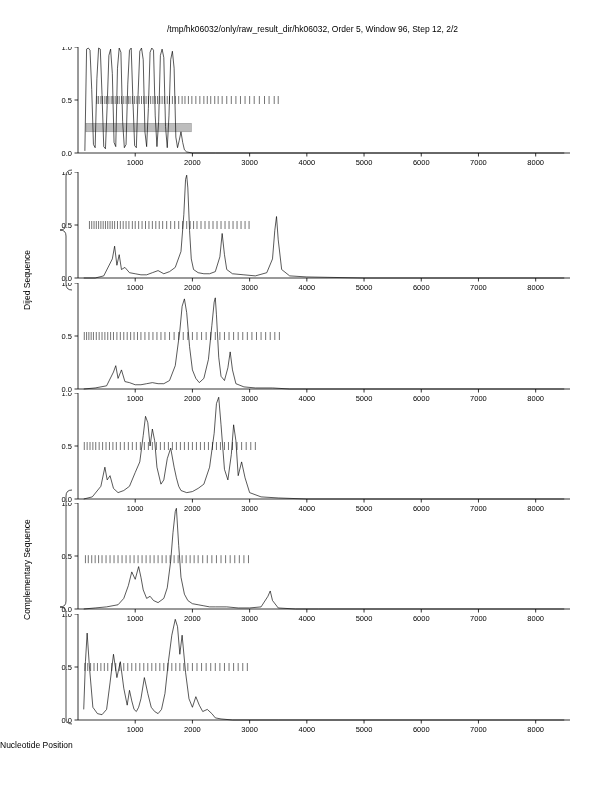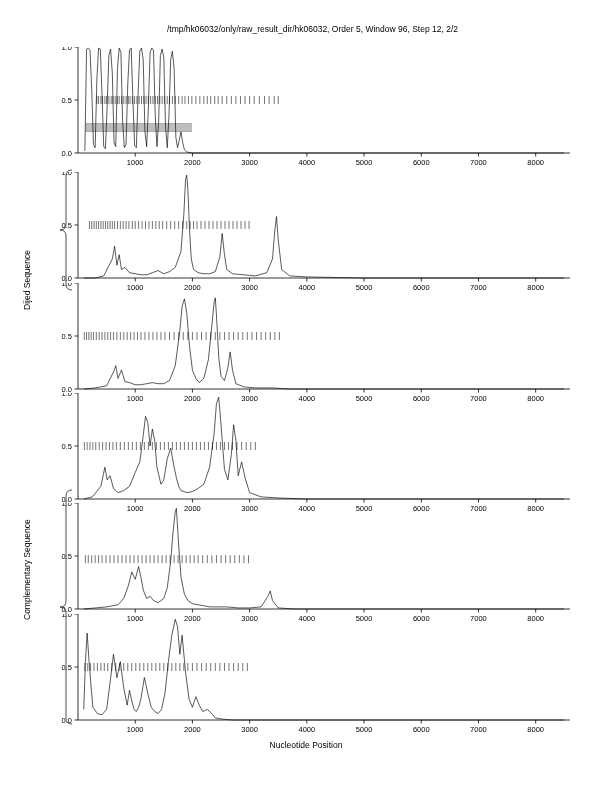--- a/index.html
+++ b/index.html
@@ -76,21 +76,21 @@
     font-size: 8.5px;
     transform: rotate(-90deg);
     transform-origin: 0 0;
     white-space: nowrap;
   }
   .xaxis-title {
     position: absolute;
     width: 612px;
     left: 0;
     top: 740px;
-    text-align: center;
+    text-align: left;
     font-size: 8.5px;
   }
   .brace {
     position: absolute;
     stroke: #000;
     fill: none;
     stroke-width: 0.7;
   }
 </style>
 </head>

